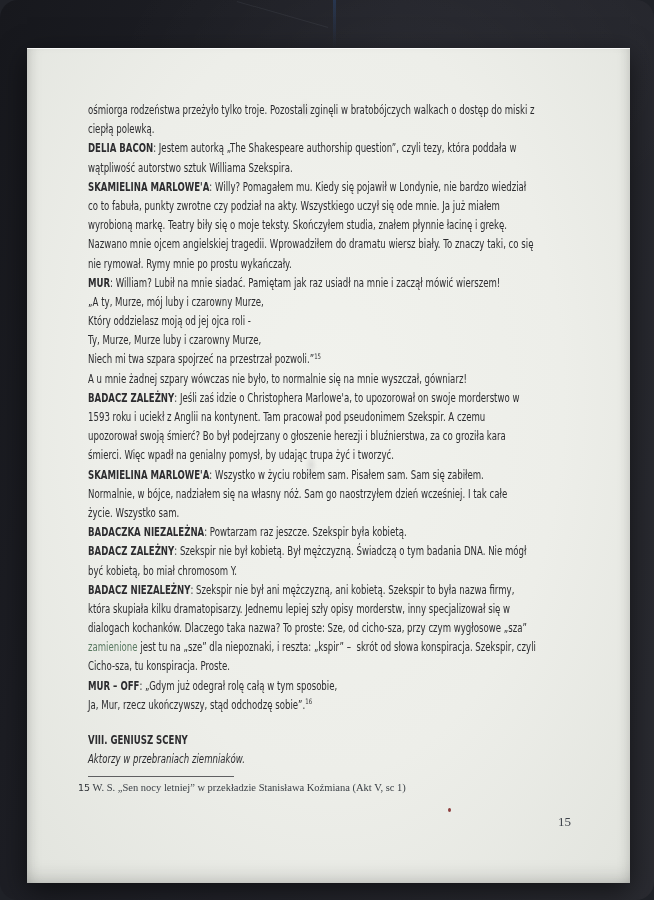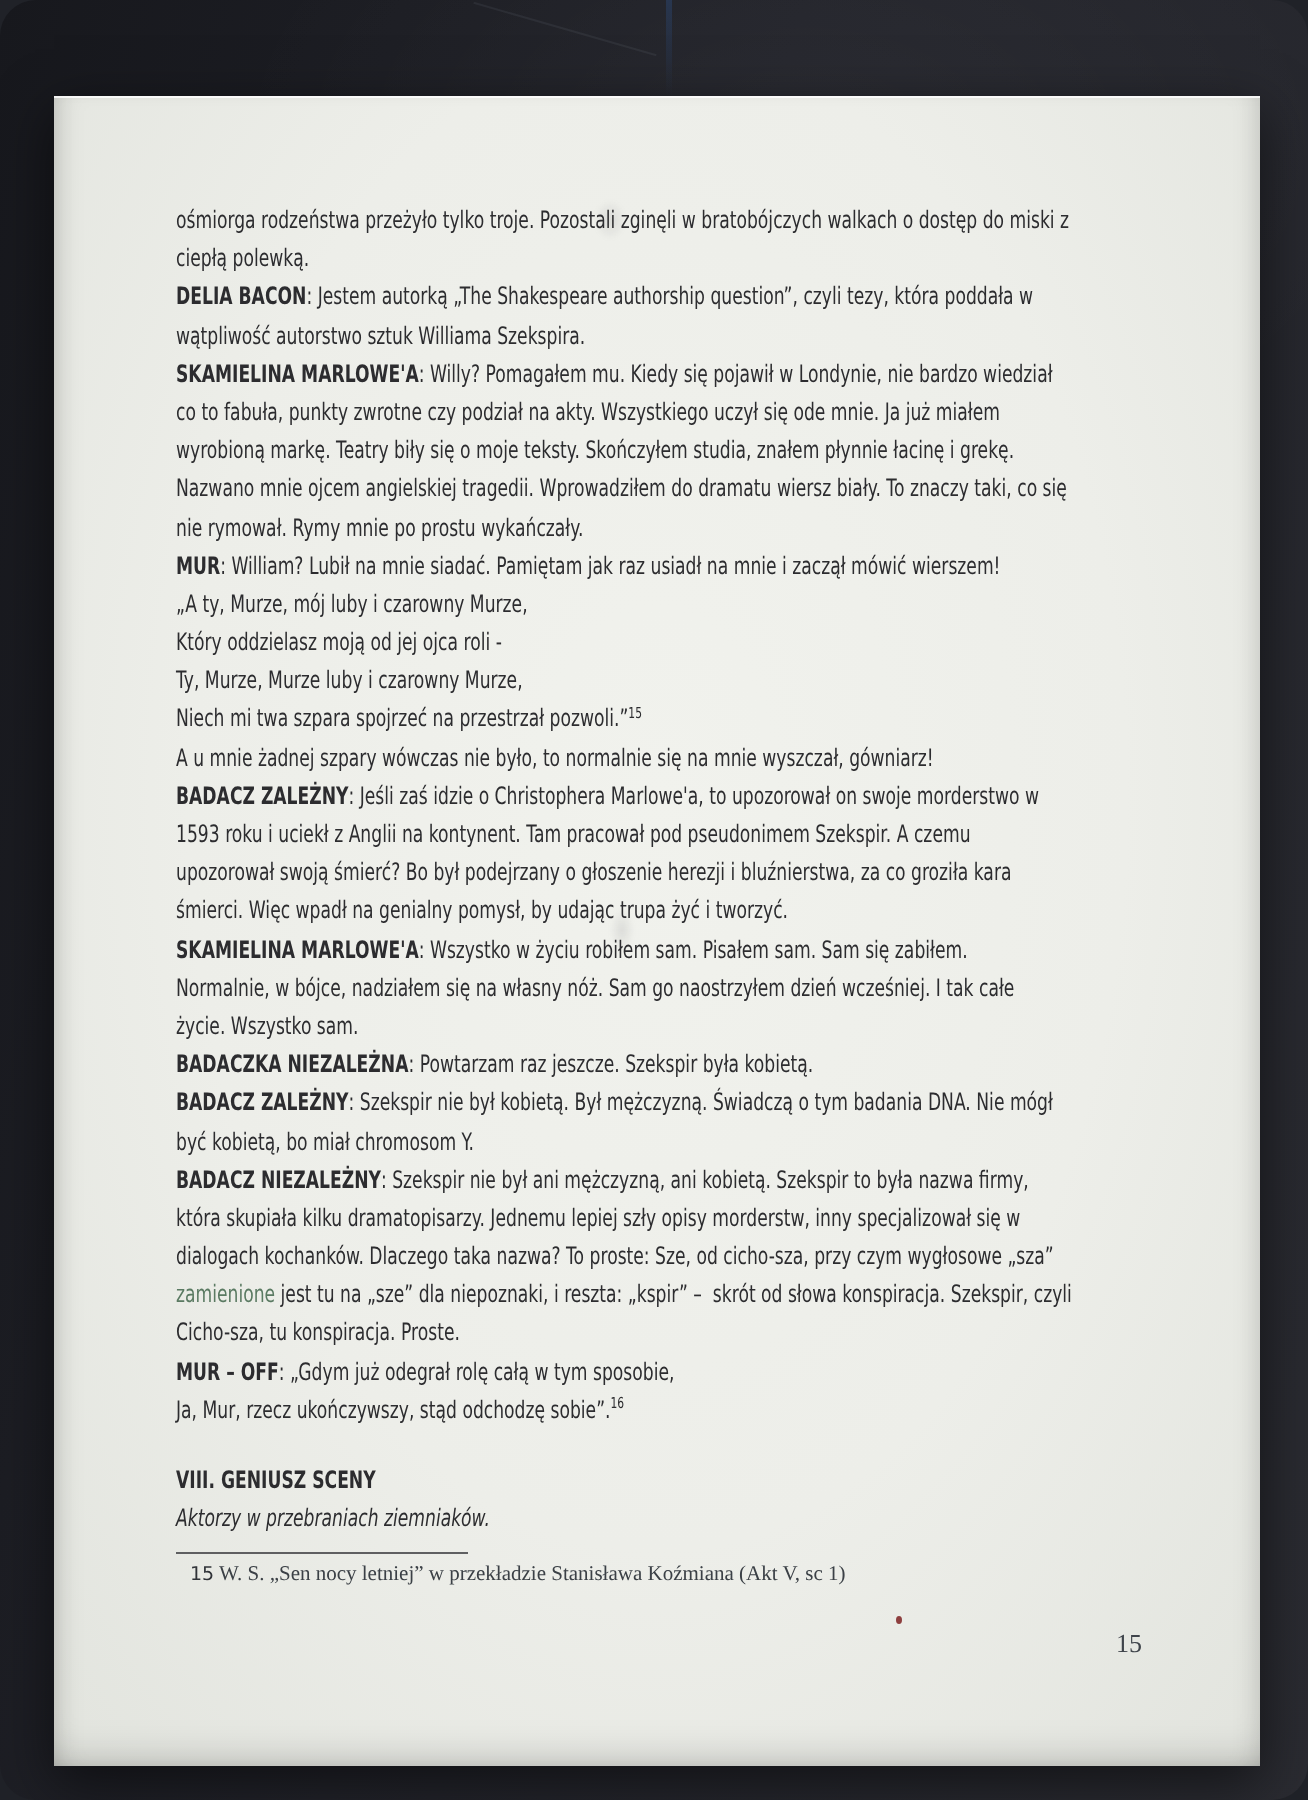--- a/index.html
+++ b/index.html
@@ -58,21 +58,21 @@
   .line{white-space:pre;height:19.2px;}
   .line.heading{margin-top:16px;}
   span.bold{font-weight:700;}
   span.italic{font-style:italic;}
   span.green{color:var(--greenword);}
   span.sup{font-size:7.5px;position:relative;top:-4.5px;letter-spacing:0;}
   .footnote-rule{
     position:absolute;left:61px;top:728px;width:146px;height:1px;background:#3c3c40;opacity:.8;
   }
   .footnotes{
-    position:absolute;left:68px;top:733px;
+    position:absolute;left:51px;top:733px;
     font-family:"Liberation Serif",serif;font-size:10.5px;line-height:13.8px;color:var(--fnink);
   }
   .fn{white-space:pre;}
   span.num{font-family:"DejaVu Sans",sans-serif;font-size:9.5px;color:#303338;}
   .page-number{
     position:absolute;left:531px;top:766px;
     font-family:"Liberation Serif",serif;font-size:13px;color:#3f444b;
   }
   .red-dot{
     position:absolute;left:421px;top:760px;width:3px;height:4px;border-radius:50%;

